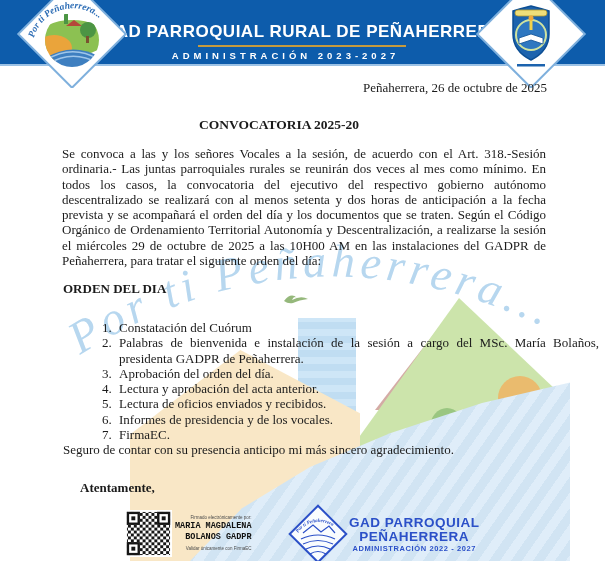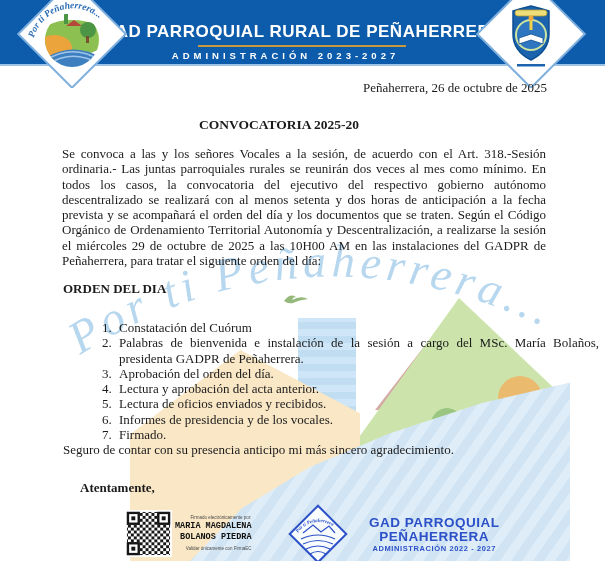--- a/index.html
+++ b/index.html
@@ -32,21 +32,21 @@
   ol.agenda li{padding-left:4px;text-align:justify;}
   .closing{position:absolute;top:442px;left:63px;font-size:13px;z-index:2;}
   .signoff{position:absolute;top:480px;left:80px;font-size:13px;font-weight:bold;z-index:2;}
   
   .sig-block{position:absolute;top:510px;left:125px;display:flex;align-items:center;z-index:2;}
   .sig-text{margin-left:3px;line-height:1.25;text-align:right;}
   .sig-tiny{font-family:"Liberation Sans", sans-serif;font-size:4.5px;color:#4a4a4a;white-space:nowrap;}
   .sig-name{font-family:"Liberation Mono", monospace;font-weight:bold;font-size:8.5px;color:#111;white-space:nowrap;}
   
   .stamp{position:absolute;top:503px;left:287px;display:flex;align-items:center;z-index:2;}
-  .stamp-text{margin-left:20px;text-align:center;color:#2b50c8;}
+  .stamp-text{margin-left:0;text-align:center;color:#2b50c8;}
   .stamp-l1,.stamp-l2{font-family:"Liberation Sans", sans-serif;font-weight:bold;font-size:13.5px;line-height:14px;letter-spacing:.5px;white-space:nowrap;}
   .stamp-l3{font-family:"Liberation Sans", sans-serif;font-weight:bold;font-size:7.5px;line-height:9px;letter-spacing:.6px;white-space:nowrap;}
   .stamp-l4{font-family:"Liberation Serif", serif;font-weight:bold;font-size:18px;line-height:18px;letter-spacing:1px;white-space:nowrap;}
   
   .wm{position:absolute;z-index:1;}
   .wm-script{left:60px;top:205px;}
   .wm-scene{left:130px;top:288px;width:440px;height:273px;opacity:.75;}
   .wm-shape{position:absolute;}
   .wm-tan{left:0px;top:62px;width:230px;height:211px;background:#f7e0b4;
     clip-path:polygon(0 100%,0 40%,48% 0,100% 30%,100% 100%);}
@@ -138,21 +138,21 @@
   <div class="para">Se convoca a las y los señores Vocales a la sesión, de acuerdo con el Art. 318.-Sesión ordinaria.- Las juntas parroquiales rurales se reunirán dos veces al mes como mínimo. En todos los casos, la convocatoria del ejecutivo del respectivo gobierno autónomo descentralizado se realizará con al menos setenta y dos horas de anticipación a la fecha prevista y se acompañará el orden del día y los documentos que se traten. Según el Código Orgánico de Ordenamiento Territorial Autonomía y Descentralización, a realizarse la sesión el miércoles 29 de octubre de 2025 a las 10H00 AM en las instalaciones del GADPR de Peñaherrera, para tratar el siguiente orden del día:</div>
   <div class="agenda-head">ORDEN DEL DIA</div>
 
   <ol class="agenda">
     <li>Constatación del Cuórum</li>
     <li>Palabras de bienvenida e instalación de la sesión a cargo del MSc. María Bolaños, presidenta GADPR de Peñaherrera.</li>
     <li>Aprobación del orden del día.</li>
     <li>Lectura y aprobación del acta anterior.</li>
     <li>Lectura de oficios enviados y recibidos.</li>
     <li>Informes de presidencia y de los vocales.</li>
-    <li>Firmado.</li>
+    <li>FirmaEC.</li>
   </ol>
 
   <div class="closing">Seguro de contar con su presencia anticipo mi más sincero agradecimiento.</div>
   <div class="signoff">Atentamente,</div>
 
   <div class="sig-block">
     <svg width="47" height="47" viewBox="0 0 48 48">
       <defs>
           <pattern id="qrp" width="6" height="6" patternUnits="userSpaceOnUse">
         <rect width="3" height="3" fill="#161616"></rect>
@@ -168,21 +168,21 @@
       </g>
       <g fill="#161616">
         <rect x="6.5" y="6.5" width="4" height="4"></rect>
           <rect x="37.5" y="6.5" width="4" height="4"></rect>
           <rect x="6.5" y="37.5" width="4" height="4"></rect>
       </g>
     </svg>
     <div class="sig-text">
       <div class="sig-tiny">Firmado electrónicamente por:</div>
       <div class="sig-name">MARIA MAGDALENA</div>
-      <div class="sig-name">BOLANOS PIEDRA</div>
+      <div class="sig-name">BOLANOS GADPR</div>
       <div class="sig-tiny" style="margin-top:4px;">Validar únicamente con FirmaEC</div>
     </div>
   </div>
 
   <div class="stamp">
     <svg width="62" height="62" viewBox="0 0 62 62">
       <defs>
           <path id="arcS" d="M 11 30 A 25 25 0 0 1 51 28" fill="none"></path>
         </defs>
       <rect x="11" y="11" width="40" height="40" transform="rotate(45 31 31)" fill="#ffffff" fill-opacity="0.85" stroke="#2b50c8" stroke-width="2"></rect>

